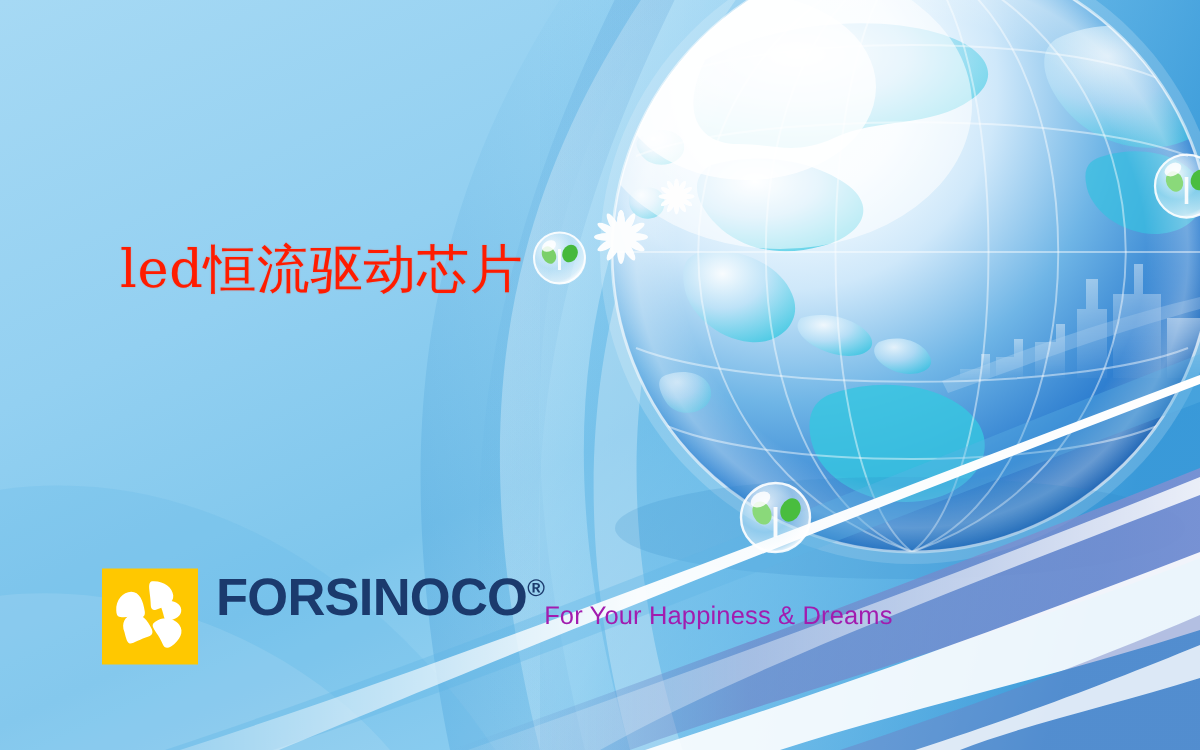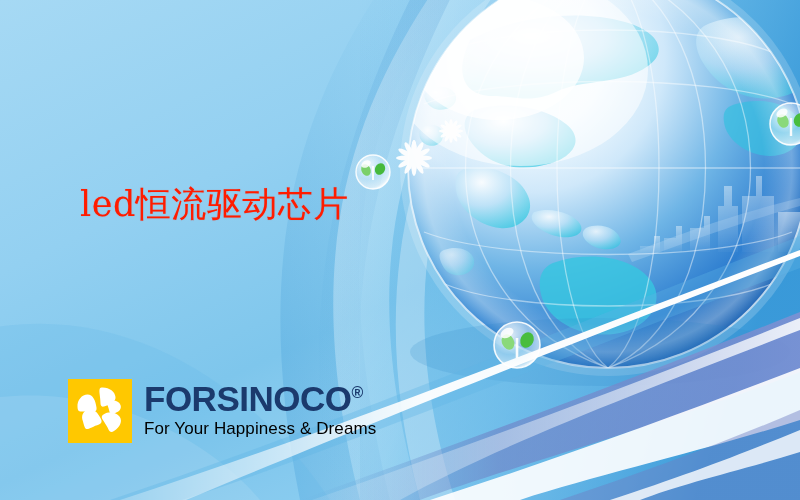--- a/index.html
+++ b/index.html
@@ -36,21 +36,20 @@
     -webkit-user-select: text;
   }
   .headline-line {
     display: block;
     color: #ff1c00;
     font-family: "DejaVu Serif", "Liberation Serif", serif;
     font-size: 35px;
     letter-spacing: 0.5px;
     white-space: nowrap;
     text-shadow: 0 0 1px rgba(255,40,0,.35);
-    margin-top: 24px;
   }
   .headline-line.line-2 {
     margin-left: 16px;
     margin-top: 16px;
   }
 
   
   .logo {
     position: absolute;
     left: 68px;
@@ -64,21 +63,21 @@
     height: 64px;
     background: #ffc800;
     flex: 0 0 auto;
     position: relative;
   }
   .logo-mark svg { display: block; }
   .logo-text {
     margin-left: 12px;
     padding-top: 2px;
     display: flex;
-    flex-direction: column;
+    flex-direction: row;
   }
   .logo-wordmark {
     font-family: "Liberation Sans", sans-serif;
     font-weight: bold;
     font-size: 35px;
     line-height: 1;
     color: #1b3a6d;
     letter-spacing: -0.5px;
     position: relative;
     white-space: nowrap;
@@ -86,22 +85,22 @@
   .logo-reg {
     font-size: 16px;
     vertical-align: super;
     line-height: 1;
     font-weight: bold;
     color: #1b3a6d;
   }
   .logo-tagline {
     font-family: "Liberation Sans", sans-serif;
     font-size: 17px;
-    color: #000000;
-    margin-top: 3px;
+    color: #a21caf;
+    margin-top: 20px;
     letter-spacing: 0.1px;
     white-space: nowrap;
   }
 
   
 </style>
 </head>
 <body>
 
 <div id="stage">

